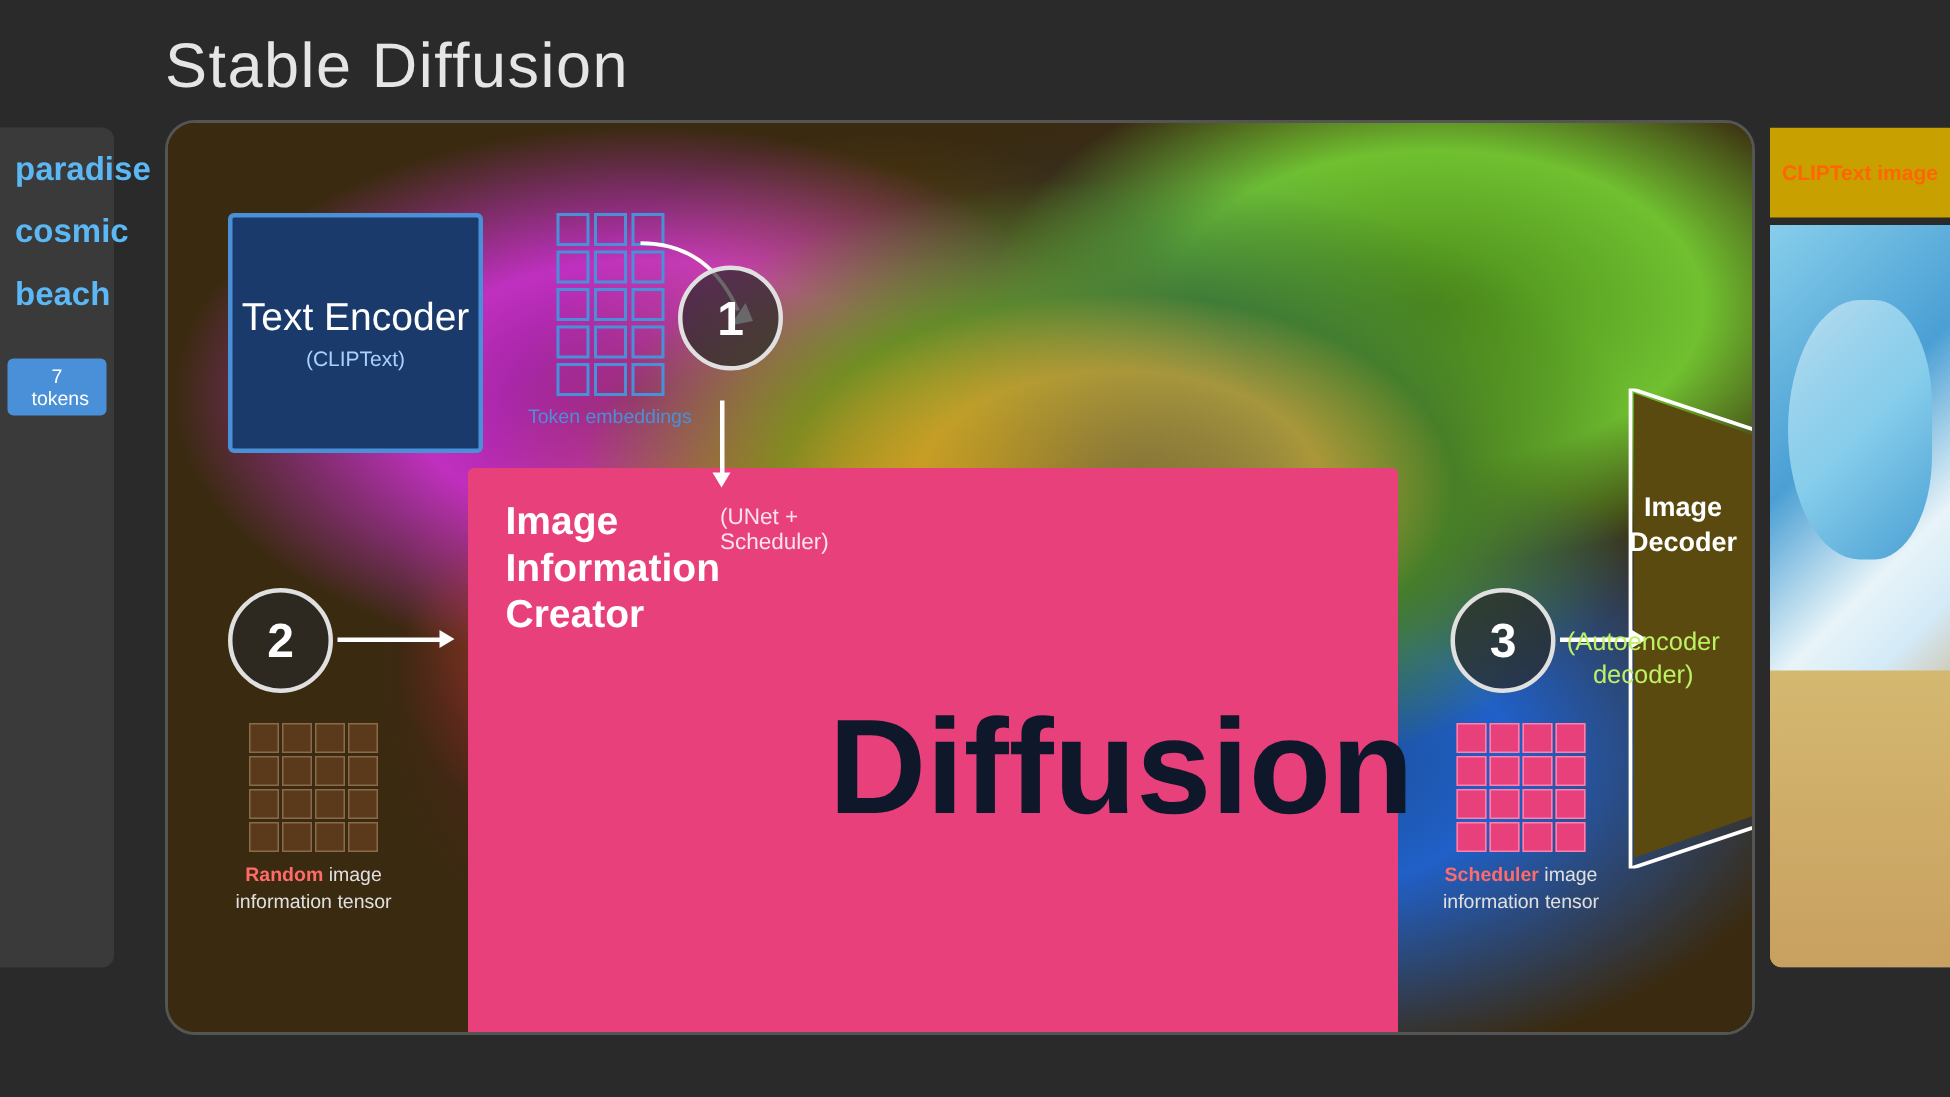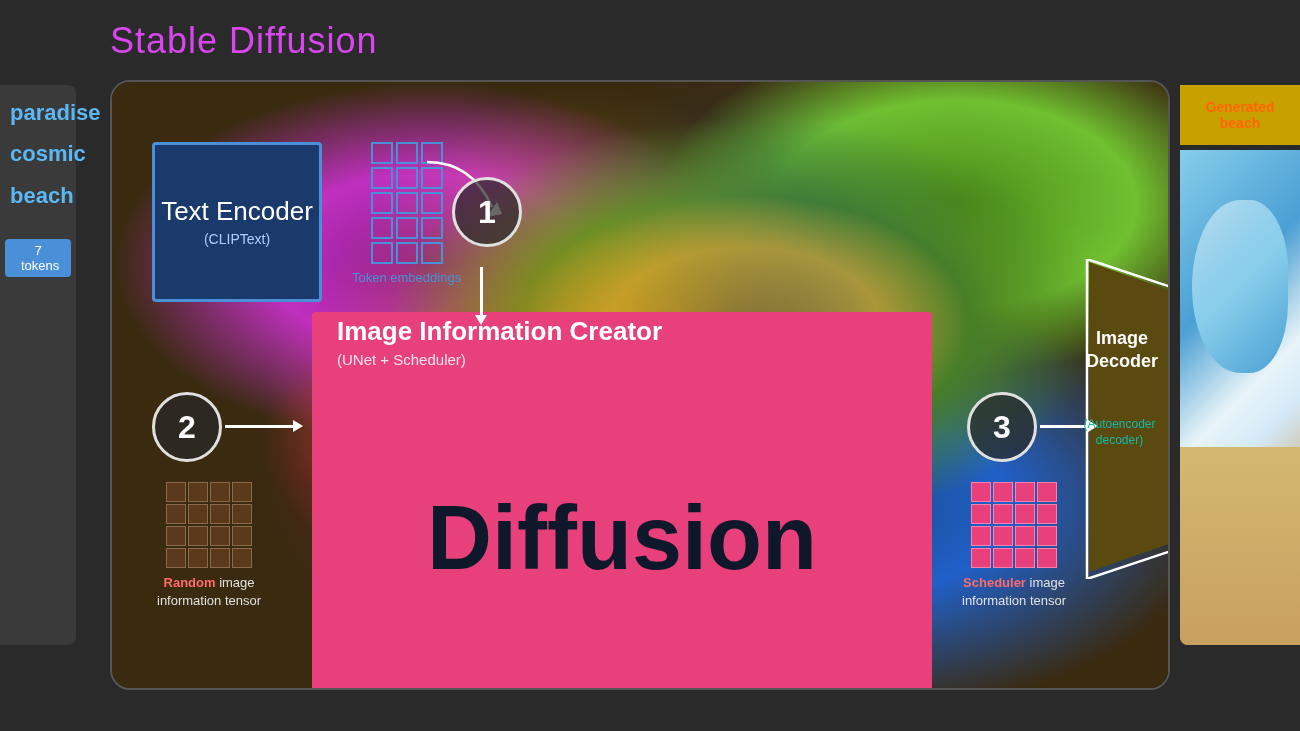--- a/index.html
+++ b/index.html
@@ -9,22 +9,22 @@
       background: #2a2a2a;
       font-family: Arial, sans-serif;
       overflow: hidden;
       position: relative;
     }
 
     .page-title {
       position: absolute;
       top: 20px;
       left: 110px;
-      color: #d946ef;
-      font-size: 36px;
+      color: #e5e5e5;
+      font-size: 42px;
       font-weight: 300;
       letter-spacing: 1px;
     }
 
     
     .left-sidebar {
       position: absolute;
       left: 0;
       top: 85px;
       width: 76px;
@@ -316,22 +316,21 @@
     .image-info-creator {
       position: absolute;
       top: 230px;
       left: 200px;
       width: 620px;
       height: 380px;
       background: #e8407a;
       border-radius: 4px;
       z-index: 8;
       display: flex;
-      flex-direction: column;
-      padding: 4px 25px;
+      padding: 20px 25px;
     }
     .iic-title {
       color: white;
       font-size: 26px;
       font-weight: bold;
       line-height: 1.2;
     }
     .iic-subtitle {
       color: rgba(255,255,255,0.85);
       font-size: 15px;
@@ -442,25 +441,25 @@
       z-index: 11;
       color: white;
       font-size: 18px;
       font-weight: bold;
       text-align: center;
       line-height: 1.3;
     }
     .image-decoder-subtitle {
       position: absolute;
       top: 335px;
-      left: 950px;
+      left: 926px;
       width: 115px;
       z-index: 11;
-      color: #14b8a6;
-      font-size: 12px;
+      color: #bef264;
+      font-size: 17px;
       text-align: center;
       line-height: 1.3;
     }
 
     
     .decoder-border {
       position: absolute;
       top: 177px;
       left: 951px;
       z-index: 10;
@@ -472,21 +471,21 @@
 <div class="page-title">Stable Diffusion</div>
 
 <div class="left-sidebar">
   <div class="sidebar-text-item">paradise</div>
   <div class="sidebar-text-item">cosmic</div>
   <div class="sidebar-text-item">beach</div>
   <div class="sidebar-tokens-badge">7 tokens</div>
 </div>
 
 <div class="right-sidebar">
-  <div class="right-sidebar-top">Generated beach</div>
+  <div class="right-sidebar-top">CLIPText image</div>
   <div class="right-sidebar-img"></div>
 </div>
 
 <div class="main-diagram">
 
   <div class="diagram-bg"></div>
 
   <div class="text-encoder-box">
     <div class="text-encoder-title">Text Encoder</div>
     <div class="text-encoder-subtitle">(CLIPText)</div>

